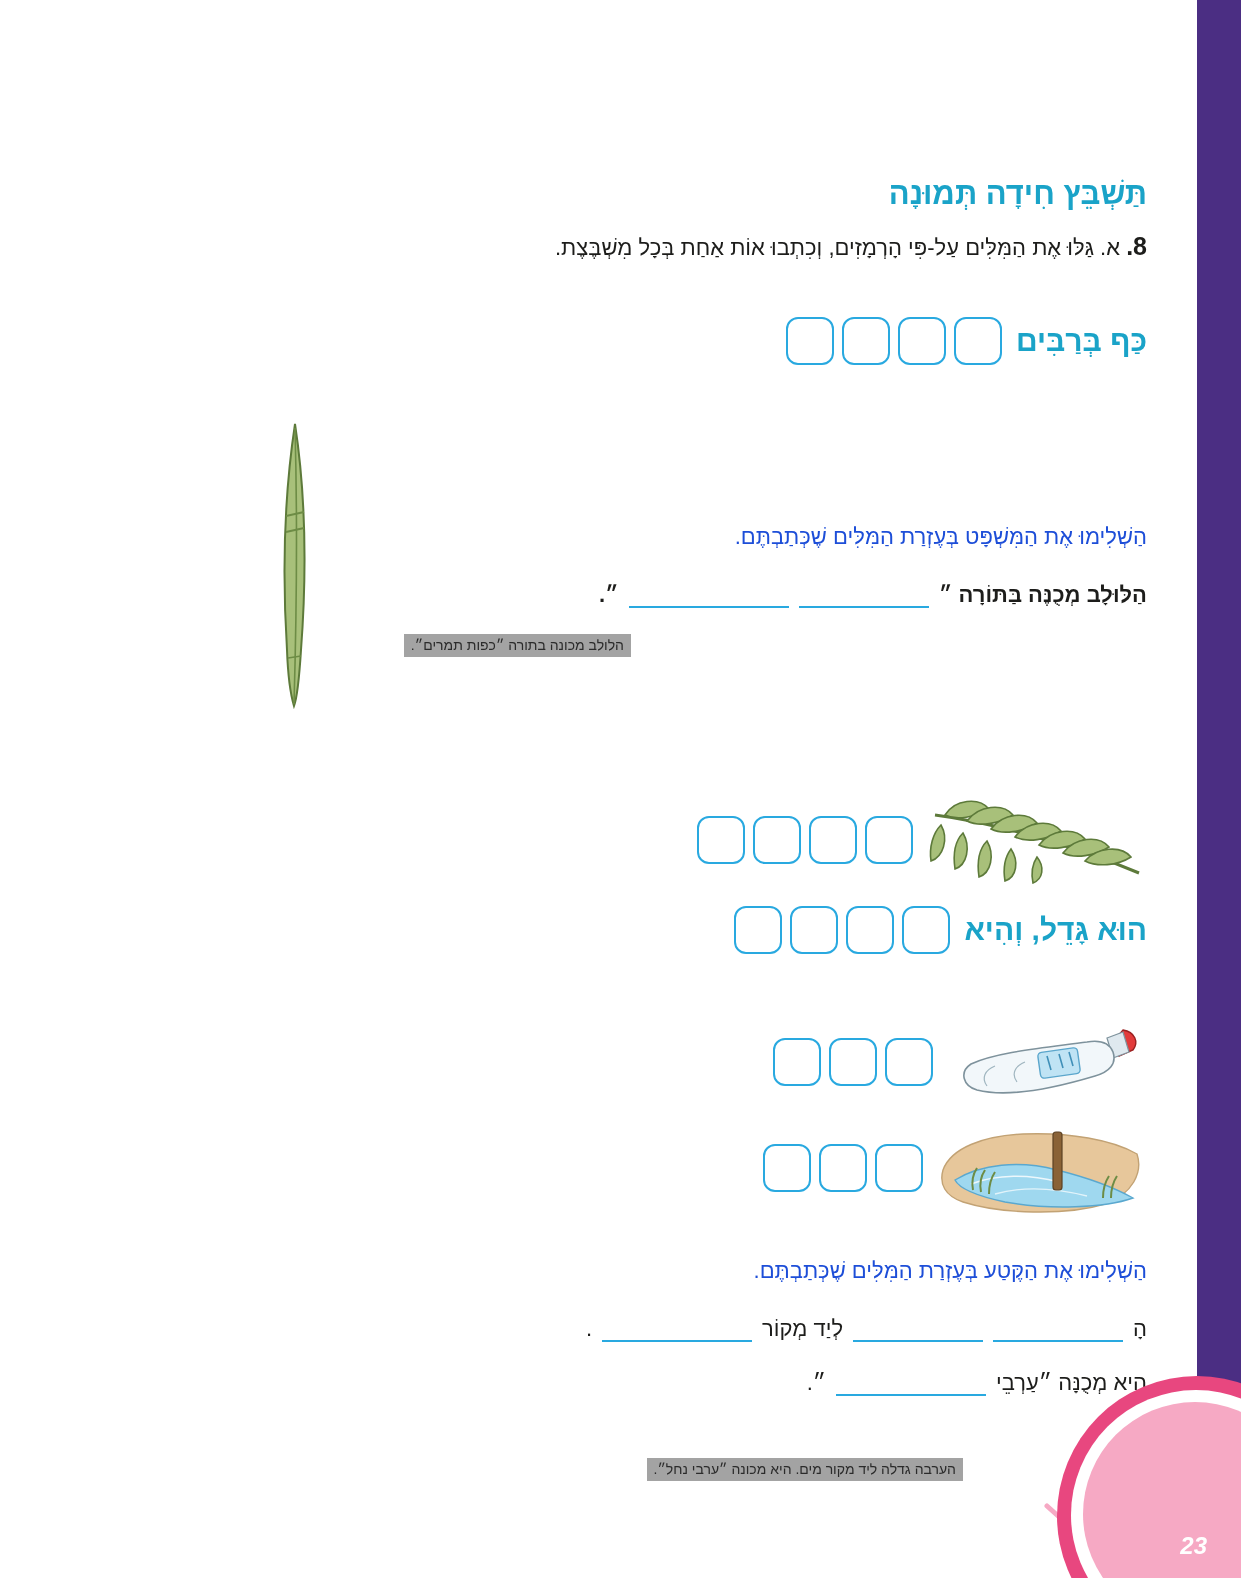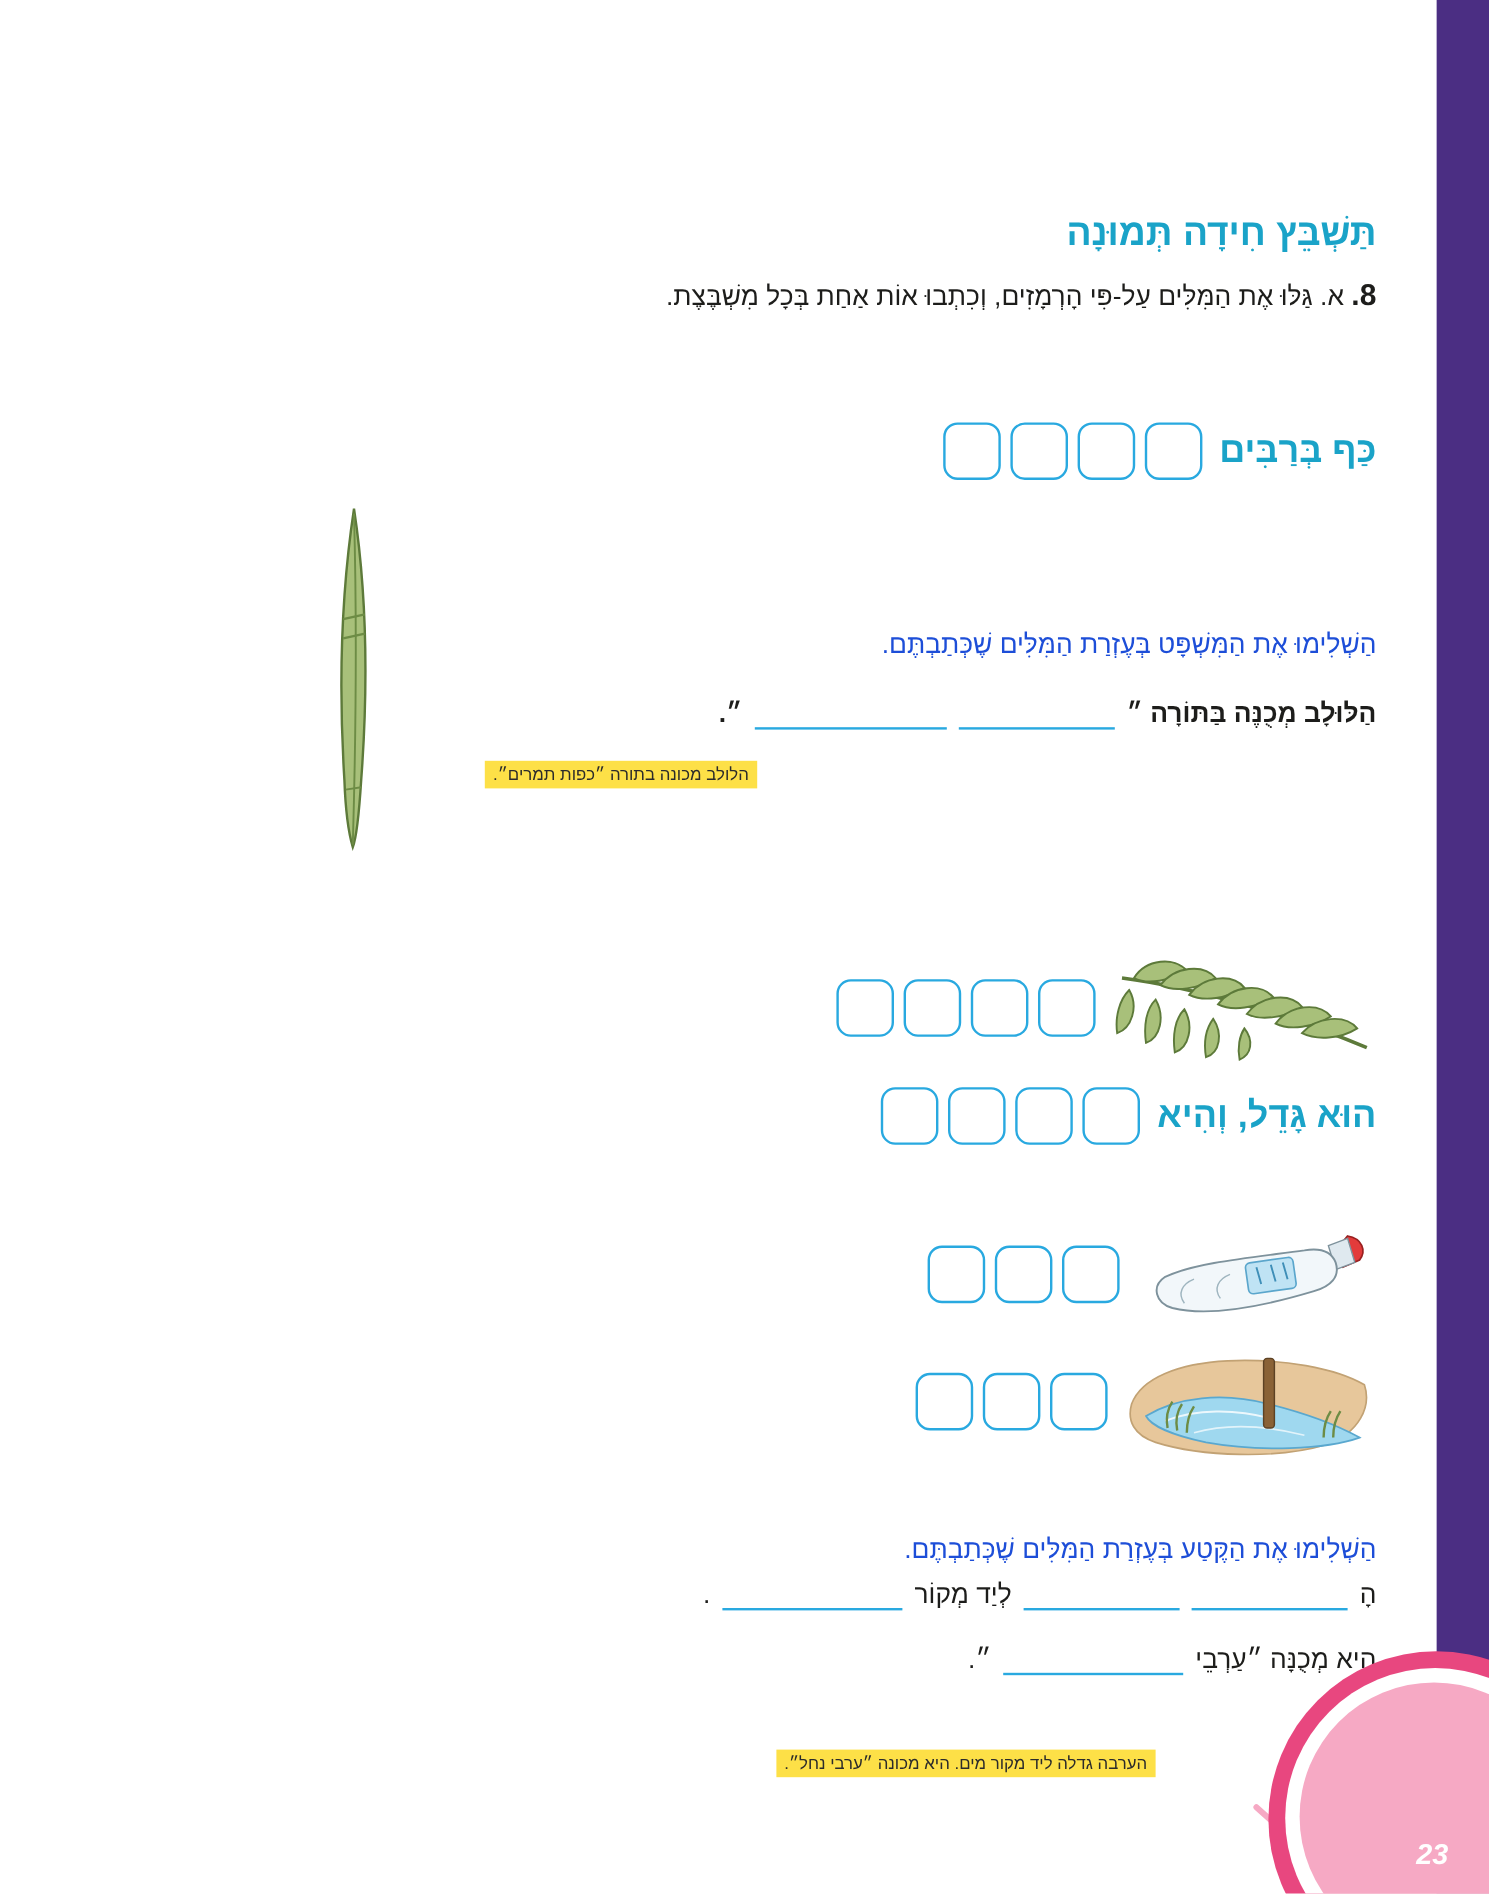--- a/index.html
+++ b/index.html
@@ -84,38 +84,38 @@
     direction: rtl;
     gap: 8px;
   }
   .cell {
     width: 48px; height: 48px;
     border: 2.5px solid #29a9e0;
     border-radius: 12px;
     background: #ffffff;
   }
 
-  .row-kaf   { top: 317px; margin-top: 35px; }
+  .row-kaf   { top: 317px; }
   .row-tamar { top: 423px; }
   .row-b1    { top: 795px; }
   .row-b2    { top: 906px; }
   .row-b3    { top: 1012px; }
   .row-b4    { top: 1118px; }
 
   
   .instr {
     position: absolute;
     right: 44px;
     font-size: 22px;
     color: #1d4ed8;
     direction: rtl;
     white-space: nowrap;
   }
   .instr-a { top: 524px; }
-  .instr-b { top: 1258px; margin-top: 20px; }
+  .instr-b { top: 1258px; }
 
   
   .fill {
     position: absolute;
     right: 44px;
     direction: rtl;
     display: flex;
     align-items: flex-end;
     gap: 10px;
     white-space: nowrap;
@@ -135,21 +135,21 @@
   .bl-150 { width: 150px; }
   .bl-160 { width: 160px; }
 
   .fill-a { top: 582px; }
   .fill-b1 { top: 1316px; }
   .fill-b2 { top: 1370px; }
 
   
   .note {
     position: absolute;
-    background: #fde047;
+    background: #a3a3a3;
     color: #2b2b2b;
     font-size: 14px;
     padding: 3px 7px 4px 7px;
     direction: rtl;
     white-space: nowrap;
   }
   .note-a { top: 634px; right: 560px; }
   .note-b { top: 1458px; right: 228px; }
 
   

